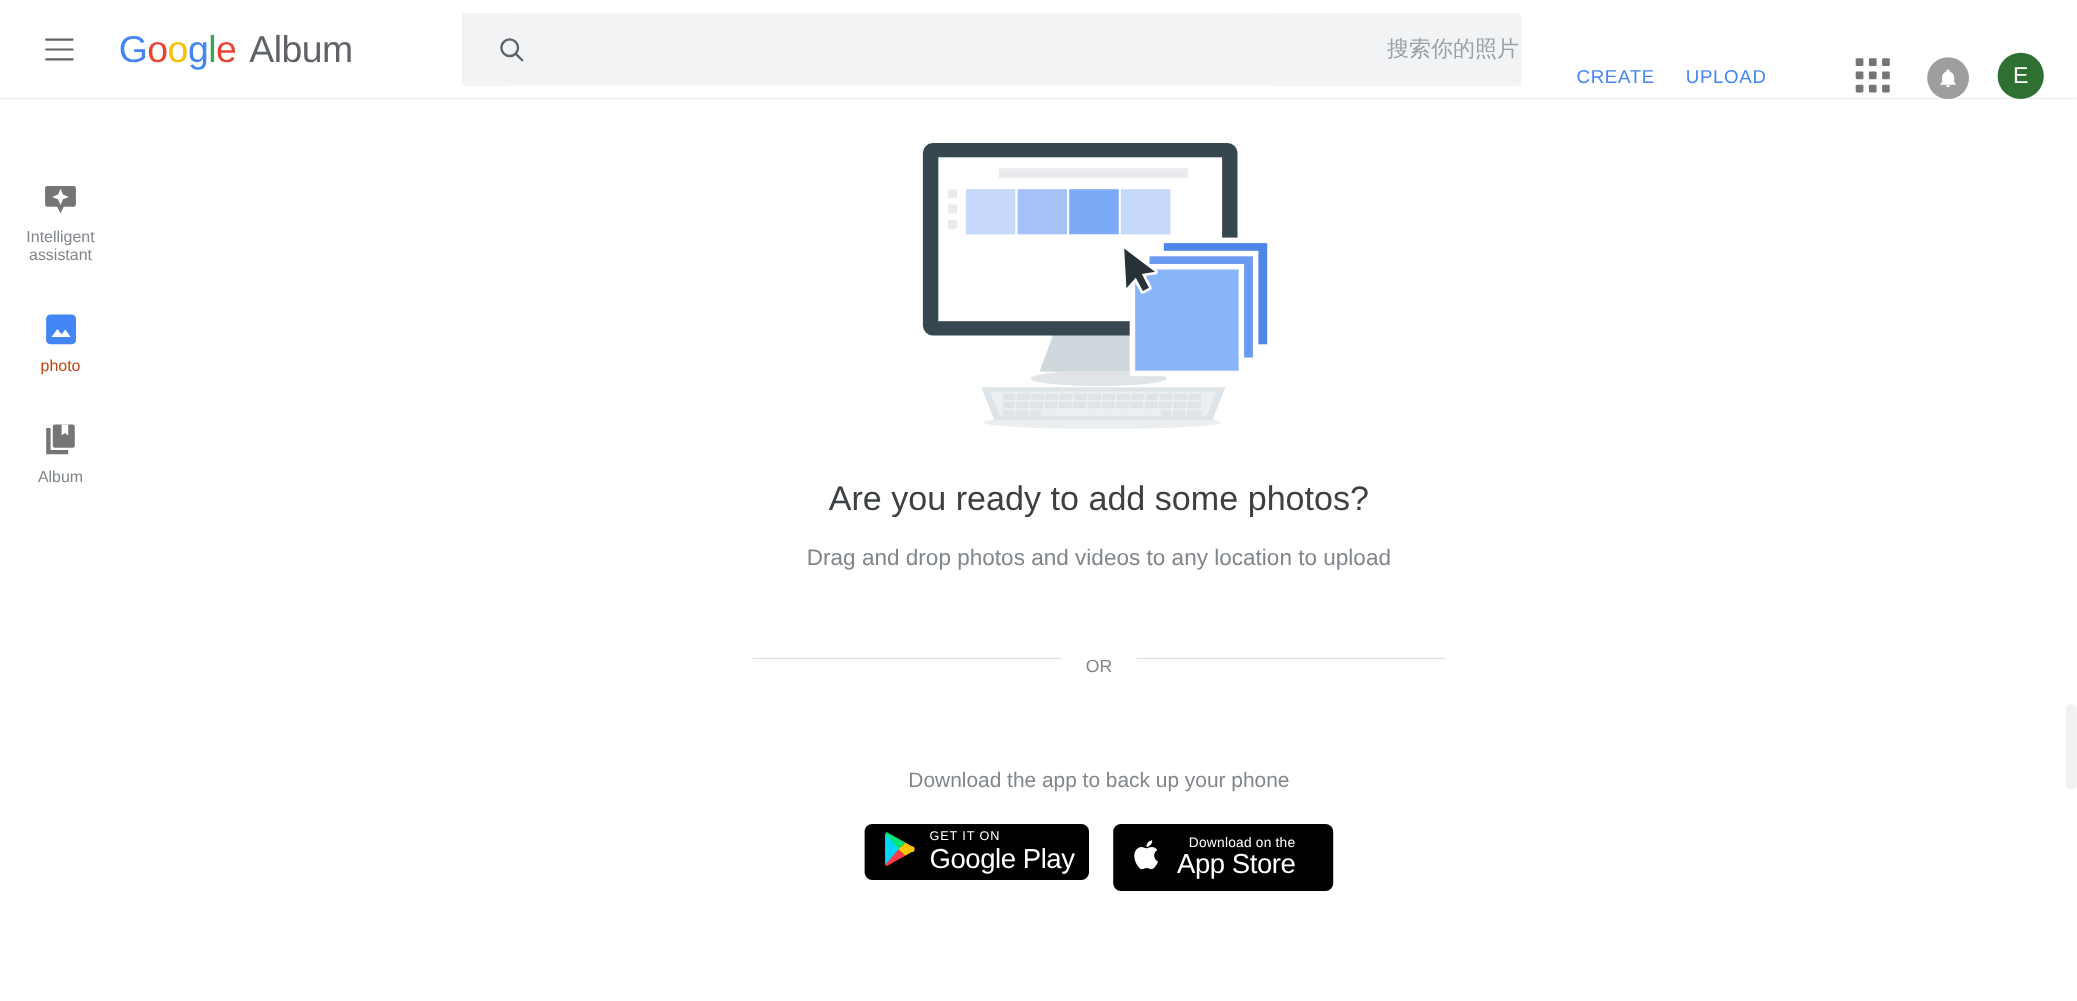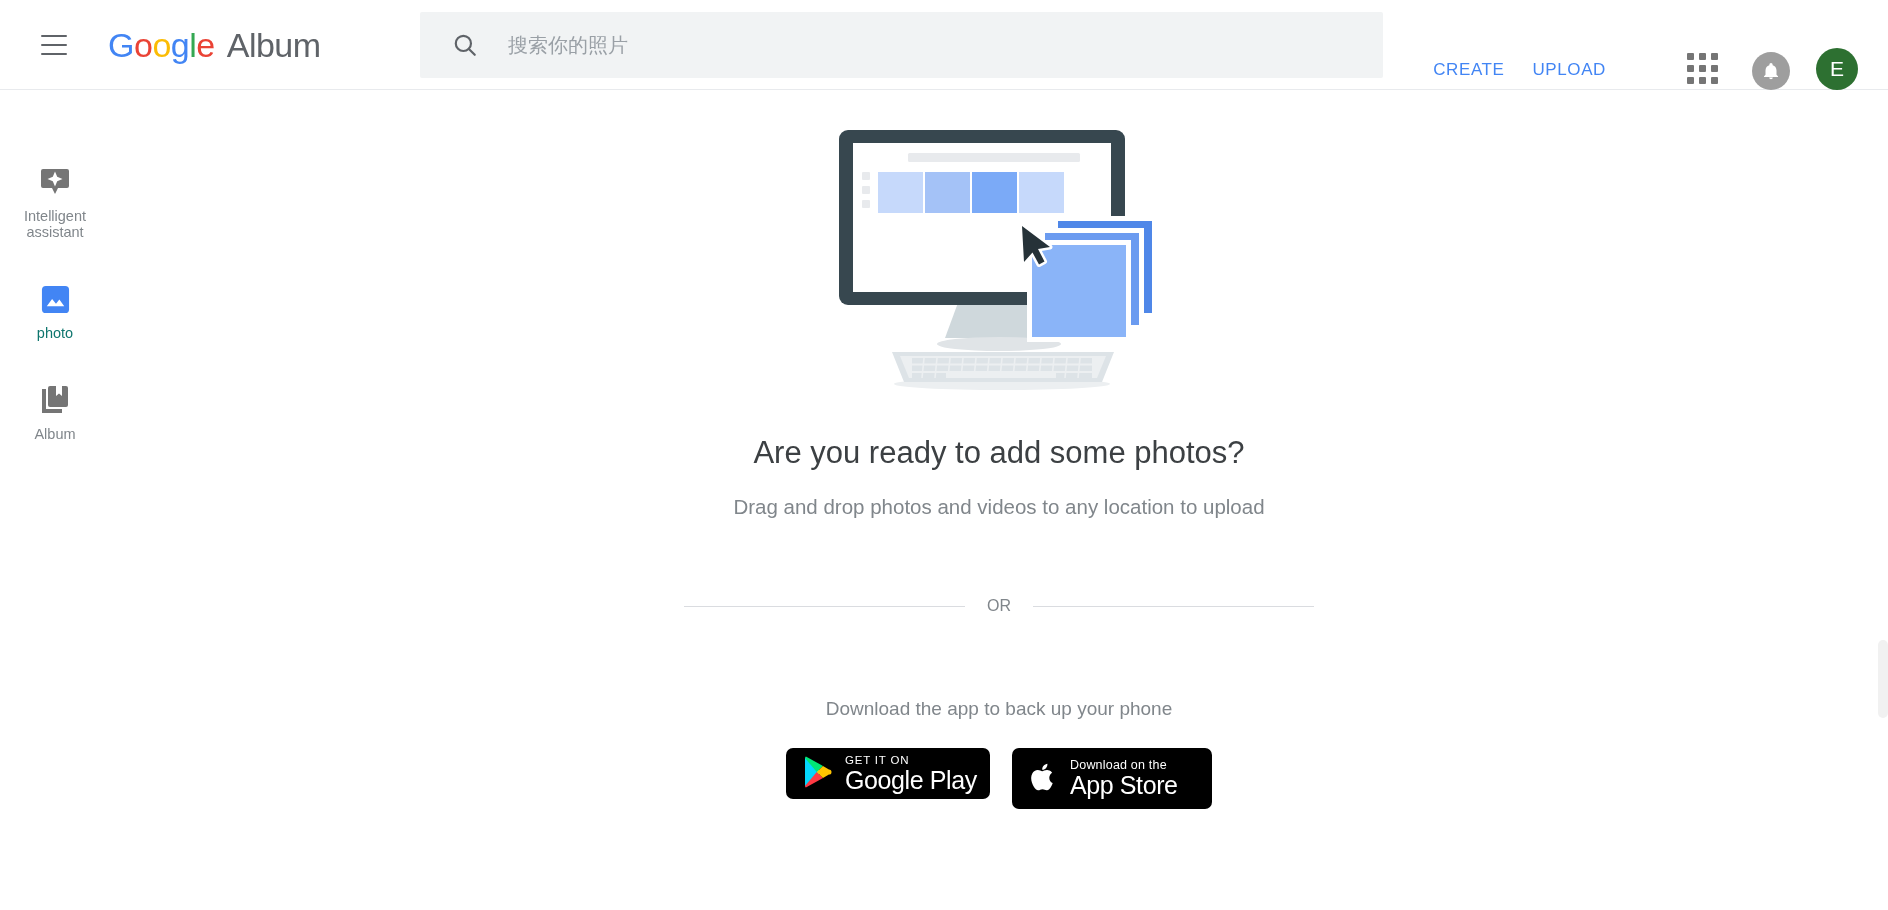--- a/index.html
+++ b/index.html
@@ -51,20 +51,21 @@
     background: #f1f3f4;
     display: flex; align-items: center;
     border-radius: 2px;
   }
   .searchbar .s-icon { margin-left: 32px; display: flex; align-items: center; }
   .search-input {
     border: none; outline: none; background: transparent;
     margin-left: 28px; flex: 1;
     font-size: 20px; color: #3c4043;
     font-family: Liberation Serif, serif;
+    text-align: right;
   }
   .search-input::placeholder { color: #9aa0a6; }
 
   .hdr-actions {
     position: absolute; right: 0; top: 0; height: 90px;
     display: flex; align-items: flex-end;
   }
   .text-btn {
     color: #4285f4; font-size: 17px; font-weight: 500;
     letter-spacing: 0.6px; padding: 10px 14px;
@@ -103,52 +104,52 @@
   .side-item {
     display: flex; flex-direction: column;
     align-items: center; cursor: pointer;
     margin-bottom: 42px;
   }
   .side-icon { width: 34px; height: 34px; display: flex; align-items: center; justify-content: center; }
   .side-label {
     margin-top: 9px; font-size: 14.5px; line-height: 16px;
     color: #80868b; text-align: center; max-width: 84px;
   }
-  .side-item.active .side-label { color: #0f766e; }
+  .side-item.active .side-label { color: #c2410c; }
 
   
   .main {
     position: absolute; left: 110px; top: 91px;
     width: 1778px; height: 819px;
     display: flex; flex-direction: column; align-items: center; margin-top: 11px;
   }
   .illus { margin-top: 20px; }
   .headline {
     margin-top: 34px; font-size: 31px; color: #3c4043; font-weight: 400;
   }
   .subline {
     margin-top: 24px; font-size: 20.5px; color: #80868b; font-weight: 400;
   }
   .or-row {
     margin-top: 78px; width: 630px;
-    display: flex; align-items: center; gap: 22px;
+    display: flex; gap: 22px;
   }
   .or-line { flex: 1; height: 1px; background: #dadce0; }
   .or-text { font-size: 16px; color: #80868b; }
   .dl-text { margin-top: 83px; font-size: 19px; color: #80868b; }
   .badges { margin-top: 28px; display: flex; gap: 22px; }
   .badge {
     background: #000; border-radius: 7px;
     display: flex; align-items: center; cursor: pointer;
   }
   .badge.play { width: 204px; height: 51px; padding-left: 18px; }
   .badge.appstore { width: 200px; height: 61px; padding-left: 18px; }
   .badge-txt { display: flex; flex-direction: column; margin-left: 12px; color: #fff; }
   .badge-small { font-size: 11.5px; letter-spacing: 0.8px; line-height: 13px; }
-  .badge-small.appstore-small { letter-spacing: 0.2px; font-size: 12.5px; }
+  .badge-small.appstore-small { letter-spacing: 0.2px; font-size: 12.5px; text-align: right; }
   .badge-big { font-size: 25px; line-height: 27px; letter-spacing: -0.4px; }
 
   .scrollbar {
     position: absolute; right: 0; top: 640px;
     width: 10px; height: 78px; border-radius: 5px;
     background: #f1f1f1;
   }
 </style>
 </head>
 <body>

